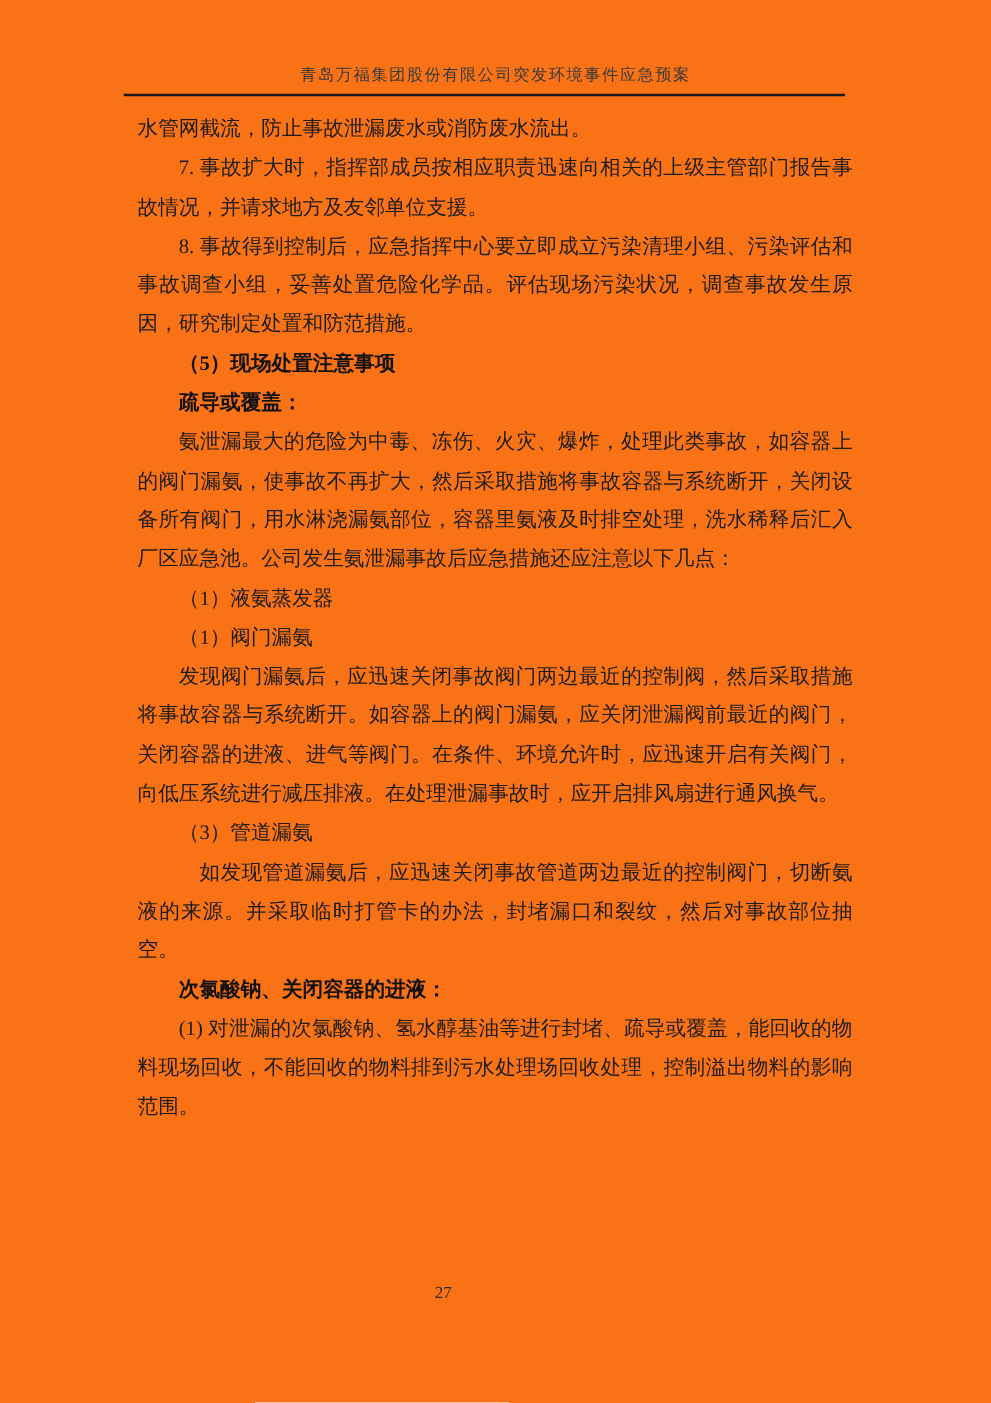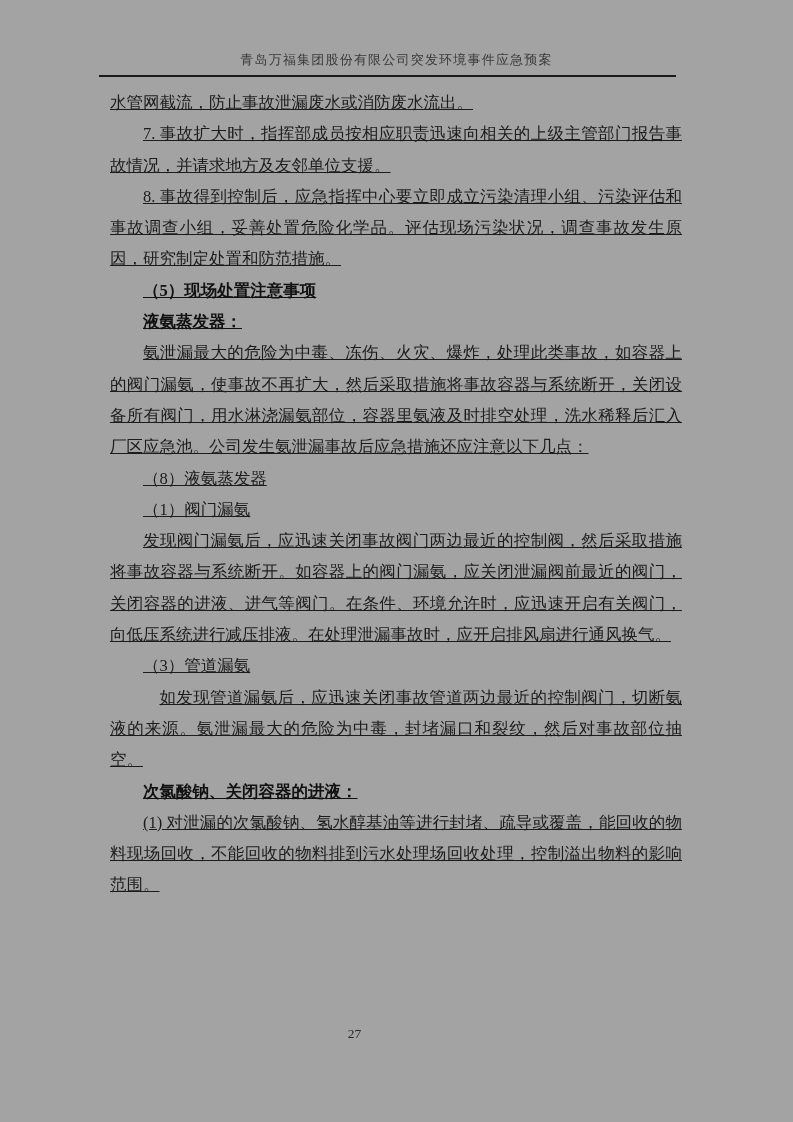--- a/index.html
+++ b/index.html
@@ -4,21 +4,21 @@
 <style>
   html, body {
     margin: 0;
     padding: 0;
     background: #ffffff;
   }
   .page {
     position: relative;
     width: 793px;
     height: 1122px;
-    background: #a3a3a3;
+    background: #f97316;
     font-family: "Liberation Serif", "DejaVu Serif", serif;
     overflow: hidden;
   }
   .doc-header-title {
     position: absolute;
     top: 51px;
     left: 0;
     width: 793px;
     text-align: center;
     font-size: 13px;
@@ -40,21 +40,20 @@
     left: 110px;
     width: 572px;
     font-size: 16.5px;
     line-height: 31.3px;
     color: #1c1c1c;
     text-align: justify;
   }
   .doc-body p {
     margin: 0;
     padding: 0;
-    text-decoration: underline;
   }
   .doc-body p.bold {
     font-weight: 700;
     color: #111111;
   }
   .ind-none   { text-indent: 0; }
   .ind-normal { text-indent: 2em; }
   .ind-wide   { text-indent: 3em; }
   .page-number {
     position: absolute;
@@ -73,26 +72,26 @@
 
   <div class="doc-header-title">青岛万福集团股份有限公司突发环境事件应急预案</div>
 
   <div class="doc-header-rule"></div>
 
   <div class="doc-body">
       <p class="ind-none">水管网截流，防止事故泄漏废水或消防废水流出。</p>
       <p class="ind-normal">7. 事故扩大时，指挥部成员按相应职责迅速向相关的上级主管部门报告事故情况，并请求地方及友邻单位支援。</p>
       <p class="ind-normal">8. 事故得到控制后，应急指挥中心要立即成立污染清理小组、污染评估和事故调查小组，妥善处置危险化学品。评估现场污染状况，调查事故发生原因，研究制定处置和防范措施。</p>
       <p class="bold ind-normal">（5）现场处置注意事项</p>
-      <p class="bold ind-normal">液氨蒸发器：</p>
+      <p class="bold ind-normal">疏导或覆盖：</p>
       <p class="ind-normal">氨泄漏最大的危险为中毒、冻伤、火灾、爆炸，处理此类事故，如容器上的阀门漏氨，使事故不再扩大，然后采取措施将事故容器与系统断开，关闭设备所有阀门，用水淋浇漏氨部位，容器里氨液及时排空处理，洗水稀释后汇入厂区应急池。公司发生氨泄漏事故后应急措施还应注意以下几点：</p>
-      <p class="ind-normal">（8）液氨蒸发器</p>
+      <p class="ind-normal">（1）液氨蒸发器</p>
       <p class="ind-normal">（1）阀门漏氨</p>
       <p class="ind-normal">发现阀门漏氨后，应迅速关闭事故阀门两边最近的控制阀，然后采取措施将事故容器与系统断开。如容器上的阀门漏氨，应关闭泄漏阀前最近的阀门，关闭容器的进液、进气等阀门。在条件、环境允许时，应迅速开启有关阀门，向低压系统进行减压排液。在处理泄漏事故时，应开启排风扇进行通风换气。</p>
       <p class="ind-normal">（3）管道漏氨</p>
-      <p class="ind-wide">如发现管道漏氨后，应迅速关闭事故管道两边最近的控制阀门，切断氨液的来源。氨泄漏最大的危险为中毒，封堵漏口和裂纹，然后对事故部位抽空。</p>
+      <p class="ind-wide">如发现管道漏氨后，应迅速关闭事故管道两边最近的控制阀门，切断氨液的来源。并采取临时打管卡的办法，封堵漏口和裂纹，然后对事故部位抽空。</p>
       <p class="bold ind-normal">次氯酸钠、关闭容器的进液：</p>
       <p class="ind-normal">(1) 对泄漏的次氯酸钠、氢水醇基油等进行封堵、疏导或覆盖，能回收的物料现场回收，不能回收的物料排到污水处理场回收处理，控制溢出物料的影响范围。</p>
     </div>
 
   <div class="page-number">27</div>
 
 </div>
 
 </body></html>

